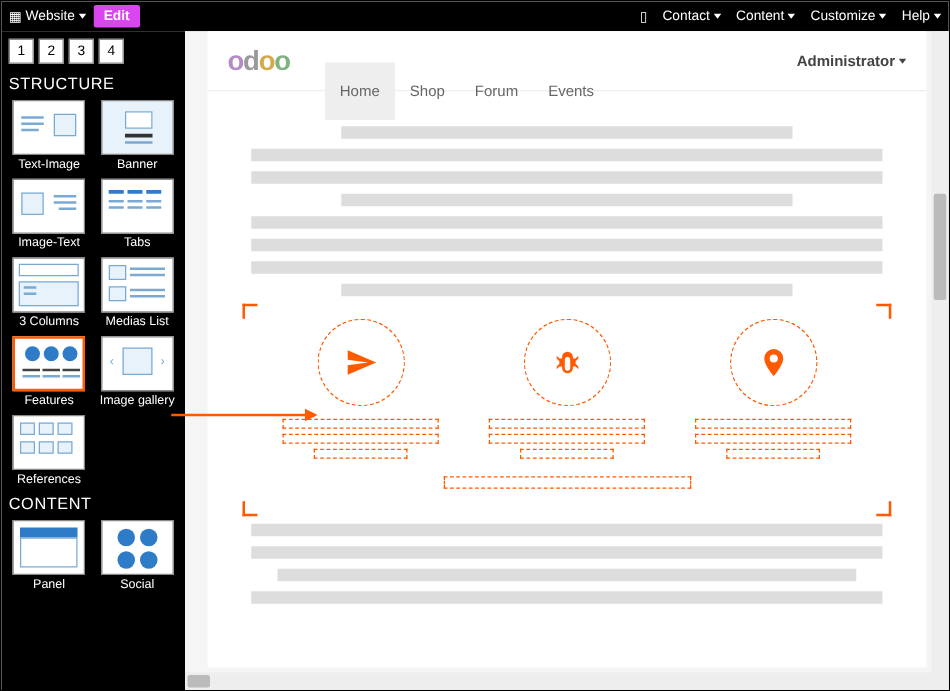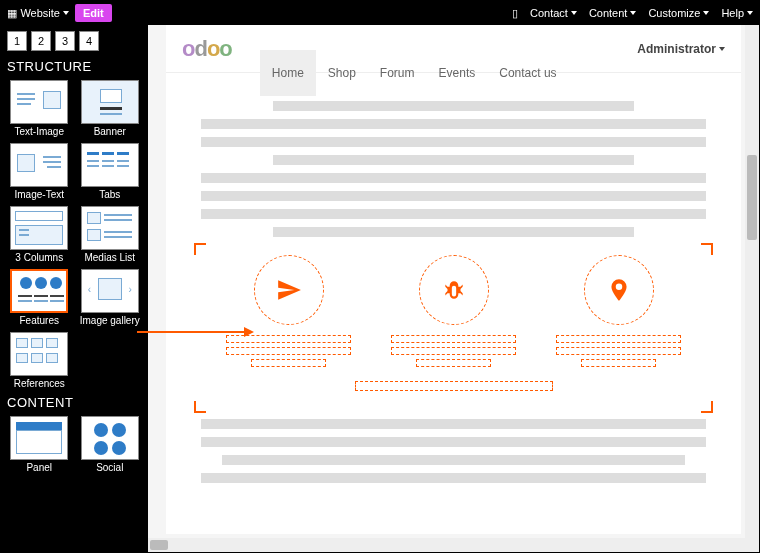--- a/index.html
+++ b/index.html
@@ -253,21 +253,20 @@
 
   <div class="preview-wrap">
     <div class="page">
       <div class="site-header">
         <span class="logo-text"><span class="o1">o</span><span class="d">d</span><span class="o2">o</span><span class="o3">o</span></span>
         <div class="nav">
           <a class="active">Home</a>
           <a>Shop</a>
           <a>Forum</a>
           <a>Events</a>
-          <a>Contact us</a>
         </div>
         <span class="admin-link">
           <span>Administrator</span>
           <span class="caret-down"></span>
         </span>
       </div>
 
       <div class="content">
         <div class="ph short"></div>
         <div class="ph long"></div>

